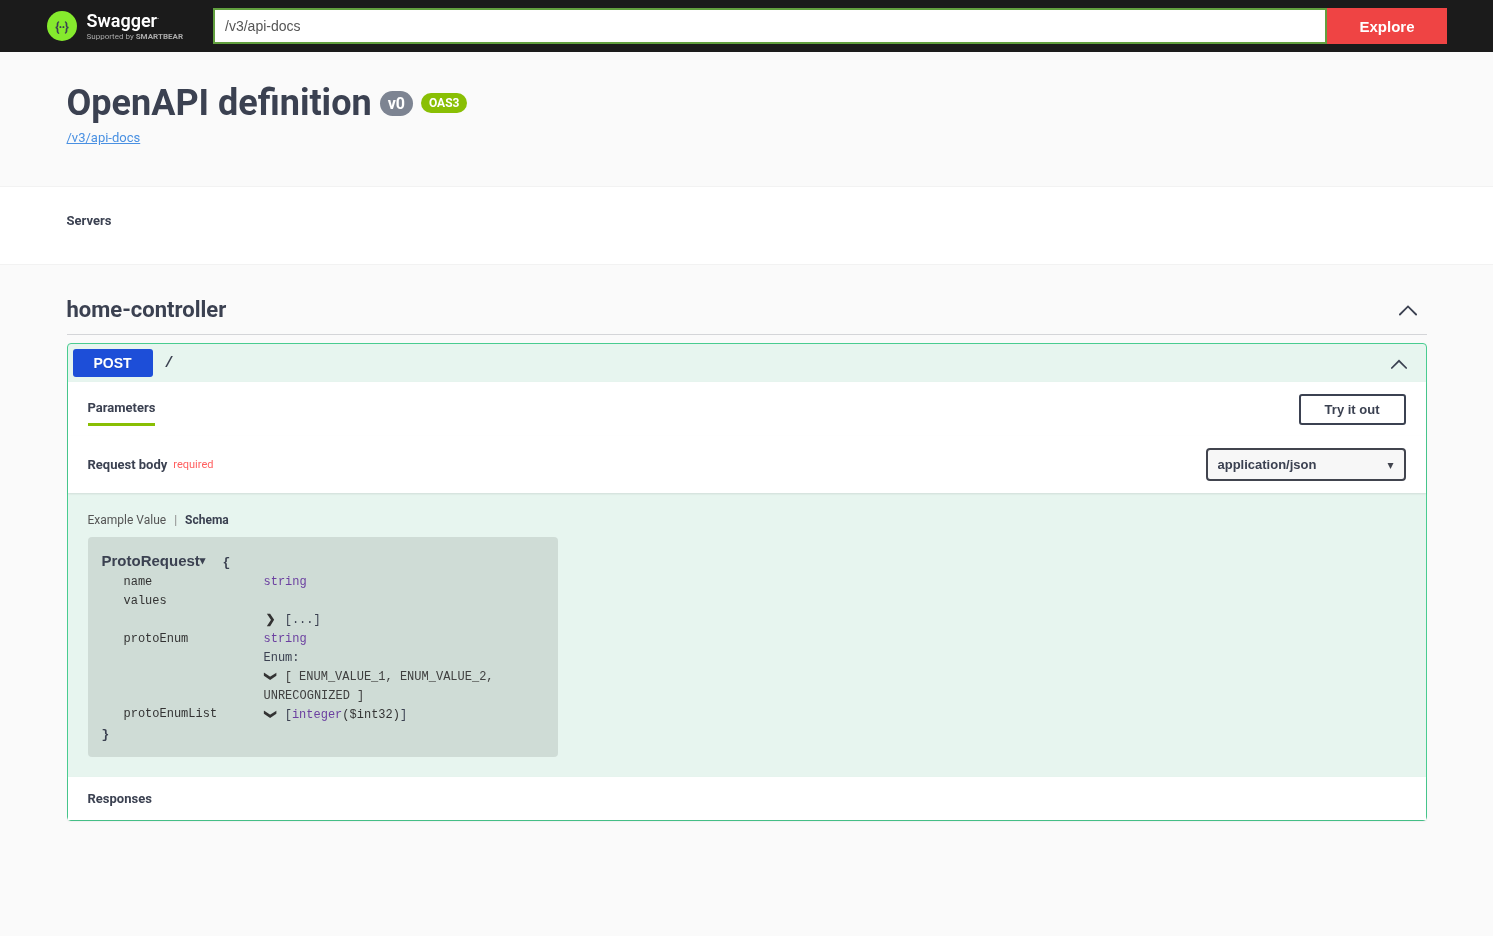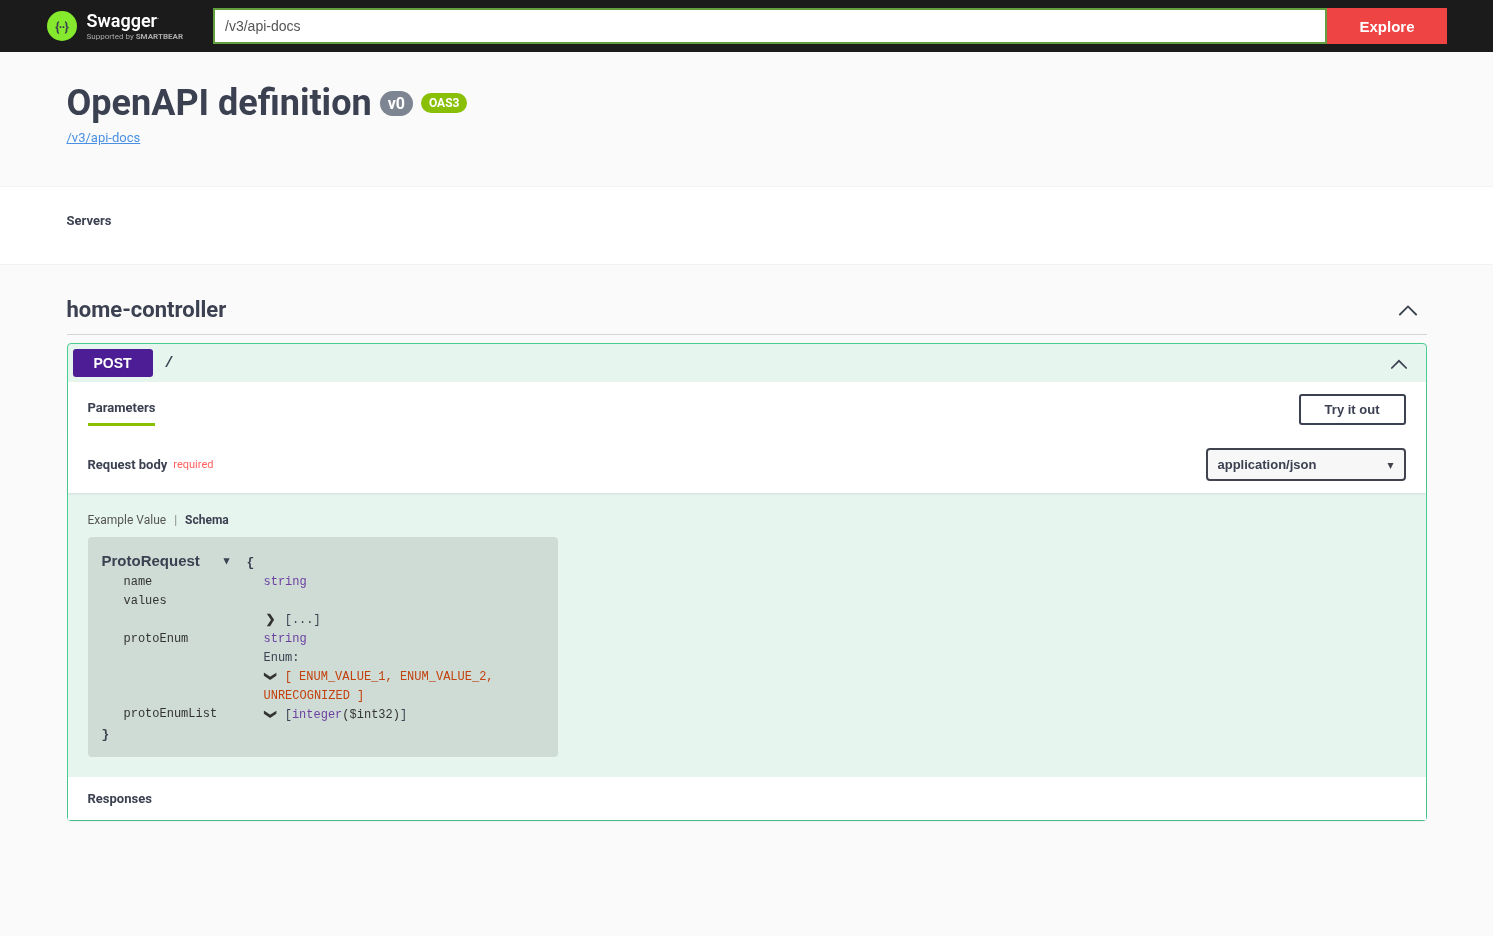--- a/index.html
+++ b/index.html
@@ -34,21 +34,21 @@
   
   
   .main { max-width: 1420px; margin: 0 auto; padding: 20px 30px; }
   .opblock-tag { display: flex; align-items: center; padding: 12px 0; cursor: pointer; border-bottom: 1px solid rgba(59,65,81,0.2); margin-bottom: 8px; }
   .opblock-tag h3 { font-size: 22px; font-weight: 700; flex: 1; }
   .tag-arrow { font-size: 18px; color: #3b4151; padding: 0 10px; }
   
   
   .opblock { border: 1px solid #49cc90; border-radius: 4px; background: rgba(73,204,144,0.1); margin-bottom: 15px; }
   .opblock-summary { display: flex; align-items: center; padding: 5px; cursor: pointer; }
-  .opblock-summary-method { background: #4c1d95; color: #fff; font-weight: 700; padding: 6px 0; min-width: 80px; text-align: center; border-radius: 3px; font-size: 14px; font-family: sans-serif; text-shadow: 0 1px 0 rgba(0,0,0,0.1); }
+  .opblock-summary-method { background: #1d4ed8; color: #fff; font-weight: 700; padding: 6px 0; min-width: 80px; text-align: center; border-radius: 3px; font-size: 14px; font-family: sans-serif; text-shadow: 0 1px 0 rgba(0,0,0,0.1); }
   .opblock-summary-path { font-family: "Courier New", monospace; font-weight: 600; padding: 0 12px; font-size: 15px; flex: 1; color: #3b4151; }
   .opblock-arrow { padding: 0 14px; font-size: 16px; }
   
   .opblock-body {}
   .opblock-section-header { background: #fff; padding: 10px 20px; display: flex; align-items: center; box-shadow: 0 1px 2px rgba(0,0,0,0.1); }
   .tab-header { font-size: 13px; font-weight: 700; padding: 8px 0; }
   .tab-header.active { border-bottom: 3px solid #89bf04; }
   .flex-spacer { flex: 1; }
   .try-btn { background: #fff; border: 2px solid #3b4151; padding: 6px 24px; font-size: 13px; font-weight: 700; cursor: pointer; color: #3b4151; border-radius: 3px; }
   
@@ -59,27 +59,27 @@
   .required-mark { color: #ff6060; font-size: 11px; padding-left: 6px; font-weight: 400; }
   .content-type-select { border: 2px solid #41444e; padding: 7px 35px 7px 10px; font-size: 13px; font-weight: 700; background: #f7f7f7; appearance: none; min-width: 200px; color: #3b4151; border-radius: 4px; font-family: sans-serif; }
   
   .body-content { padding: 20px; }
   .model-tabs { display: flex; align-items: center; font-size: 12px; margin-bottom: 10px; }
   .model-tab { color: #555; cursor: pointer; }
   .model-tab-sep { margin: 0 8px; color: #888; }
   .model-tab.active { color: #3b4151; font-weight: 700; }
   
   .model-box { background: rgba(0,0,0,0.1); padding: 12px 14px; border-radius: 4px; font-family: "Courier New", monospace; font-size: 12px; max-width: 470px; line-height: 1.55; }
-  .model-title { font-size: 15px; font-weight: 700; font-family: -apple-system, BlinkMacSystemFont, sans-serif; display: inline-flex; align-items: center; gap: 24px; }
+  .model-title { font-size: 15px; font-weight: 700; font-family: -apple-system, BlinkMacSystemFont, sans-serif; display: inline-flex; align-items: center; gap: 0; }
   .brace { font-family: "Courier New", monospace; font-weight: 600; font-size: 13px; }
   .model-row { display: flex; padding-left: 22px; }
   .prop-name { min-width: 140px; color: #333; }
   .prop-type { color: #6b3fa0; }
   .toggle-chev { display: inline-block; width: 14px; text-align: center; font-weight: bold; color: #333; font-family: sans-serif; }
-  .enum-list { color: #c2410c; }
+  .enum-list { color: #404040; }
   .int-hint { color: #6b3fa0; }
   .int-fmt { color: #333; }
   
   .responses-header { background: #fff; padding: 14px 20px; box-shadow: 0 1px 2px rgba(0,0,0,0.1); }
   .responses-title { font-size: 13px; font-weight: 700; }
 </style>
 </head>
 <body>
 
 <div class="topbar">

